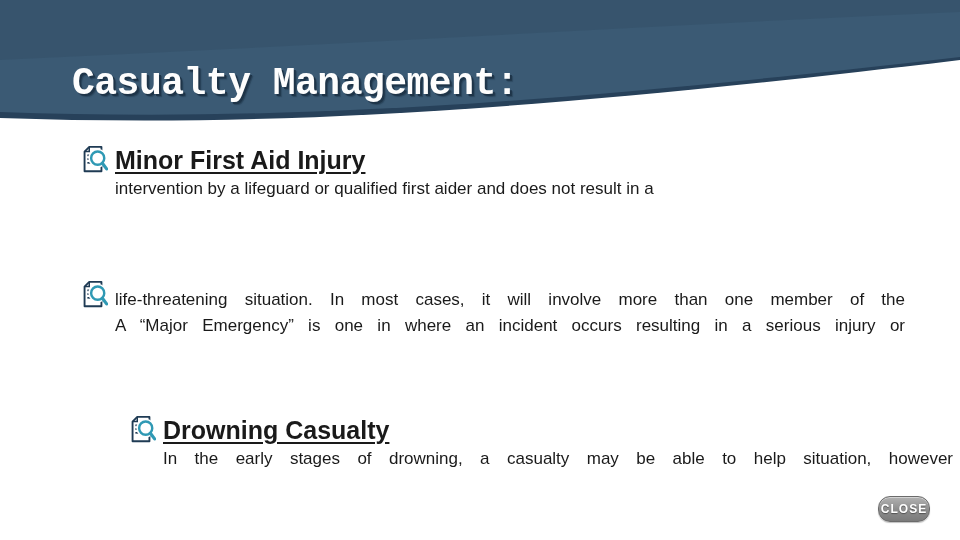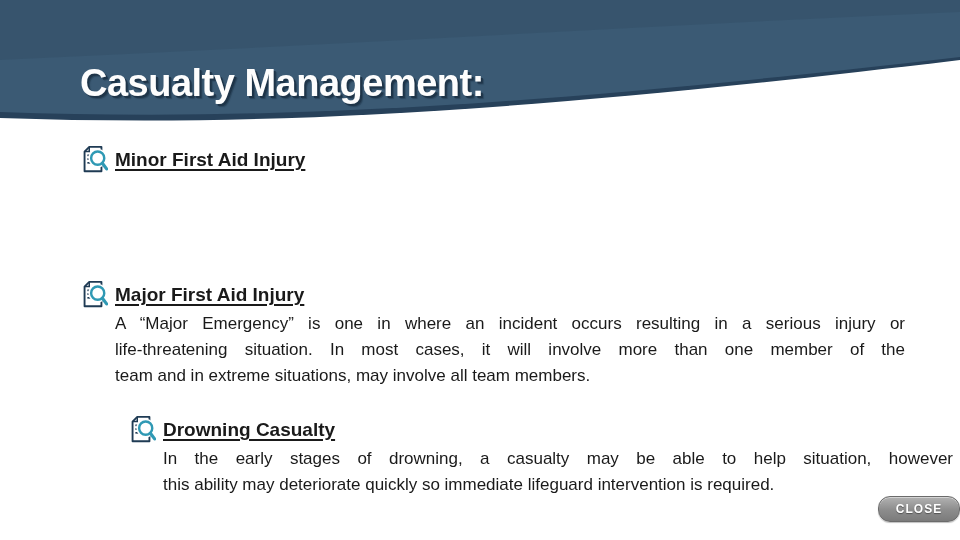--- a/index.html
+++ b/index.html
@@ -16,28 +16,29 @@
 
   .header-svg {
     position: absolute;
     top: 0; left: 0;
     width: 960px; height: 130px;
     display: block;
   }
 
   .slide-title {
     position: absolute;
-    left: 80px;
+    left: 72px;
     top: 62px;
     font-size: 38px;
     font-weight: bold;
     letter-spacing: -0.5px;
     color: var(--title-color, #fff);
     text-shadow: 2px 2px 0 var(--title-shadow, #1e3448), 3px 3px 1px rgba(30,52,72,0.55);
     white-space: nowrap;
+    font-family: Liberation Mono, monospace;
   }
 
   .sec {
     position: absolute;
     left: 0;
     width: 960px;
     padding: 0 55px 0 78px;
     display: flex;
     align-items: flex-start;
   }
@@ -50,21 +51,21 @@
     padding-top: 2px;
   }
   .sec .icon svg { display: block; }
 
   .sec .content {
     flex: 1 1 auto;
     padding-top: 5px;
   }
 
   .sec h2 {
-    font-size: 19px;
+    font-size: 25px;
     line-height: 24px;
     font-weight: bold;
     color: var(--text-color, #1a1a1a);
     text-decoration: underline;
     text-decoration-thickness: 2px;
     text-underline-offset: 3px;
   }
 
   .para { margin-top: 4px; }
   .pline {
@@ -76,21 +77,21 @@
   .pline.just {
     text-align: justify;
     text-align-last: justify;
     text-justify: inter-word;
   }
 
   .close-btn {
     position: absolute;
     left: 878px;
     top: 496px;
-    width: 82px;
+    width: 52px;
     height: 24px;
     border-radius: 12px;
     border: 1px solid var(--button-border, #6b6b6b);
     background: linear-gradient(180deg, #b2b2b2 0%, var(--button-gray, #8c8c8c) 55%, #7b7b7b 100%);
     box-shadow: inset 0 1px 0 rgba(255,255,255,0.45), 0 1px 1px rgba(0,0,0,0.25);
     color: #ffffff;
     font-family: "Liberation Sans", sans-serif;
     font-size: 12px;
     font-weight: bold;
     letter-spacing: 1px;
@@ -127,43 +128,42 @@
         <line x1="10" y1="15" x2="14" y2="15" stroke="#1f3b54" stroke-width="1.8"></line>
         <line x1="10" y1="19" x2="14" y2="19" stroke="#1f3b54" stroke-width="1.8"></line>
         <circle cx="21" cy="14" r="7" fill="#ffffff" stroke="#ffffff" stroke-width="6"></circle>
         <circle cx="21" cy="14" r="7" fill="none" stroke="#2f99b4" stroke-width="2.6"></circle>
         <line x1="26" y1="19.5" x2="30.5" y2="25.5" stroke="#2f99b4" stroke-width="3.4" stroke-linecap="round"></line>
       </svg>
     </span>
     <div class="content">
       <h2>Minor First Aid Injury</h2>
       <div class="para">
+          <div class="pline">intervention by a lifeguard or qualified first aider and does not result in a</div>
         </div>
     </div>
   </section>
 
   <section class="sec sec-2">
     <span class="icon">
       <svg width="30" height="30" viewBox="0 0 32 32">
         <path d="M12,2 L25,2 L25,28 L7,28 L7,7 Z" fill="#ffffff" stroke="#1f3b54" stroke-width="2" stroke-linejoin="round"></path>
         <path d="M12,2 L12,7 L7,7" fill="none" stroke="#1f3b54" stroke-width="1.6"></path>
         <line x1="10" y1="11" x2="20" y2="11" stroke="#1f3b54" stroke-width="1.8"></line>
         <line x1="10" y1="15" x2="14" y2="15" stroke="#1f3b54" stroke-width="1.8"></line>
         <line x1="10" y1="19" x2="14" y2="19" stroke="#1f3b54" stroke-width="1.8"></line>
         <circle cx="21" cy="14" r="7" fill="#ffffff" stroke="#ffffff" stroke-width="6"></circle>
         <circle cx="21" cy="14" r="7" fill="none" stroke="#2f99b4" stroke-width="2.6"></circle>
         <line x1="26" y1="19.5" x2="30.5" y2="25.5" stroke="#2f99b4" stroke-width="3.4" stroke-linecap="round"></line>
       </svg>
     </span>
     <div class="content">
-      <h2>Major First Aid Injury</h2>
       <div class="para">
+          <div class="pline just">life-threatening situation. In most cases, it will involve more than one member of the</div>
           <div class="pline just">A “Major Emergency” is one in where an incident occurs resulting in a serious injury or</div>
-          <div class="pline just">life-threatening situation. In most cases, it will involve more than one member of the</div>
-          <div class="pline">team and in extreme situations, may involve all team members.</div>
         </div>
     </div>
   </section>
 
   <section class="sec sec-3">
     <span class="icon">
       <svg width="30" height="30" viewBox="0 0 32 32">
         <path d="M12,2 L25,2 L25,28 L7,28 L7,7 Z" fill="#ffffff" stroke="#1f3b54" stroke-width="2" stroke-linejoin="round"></path>
         <path d="M12,2 L12,7 L7,7" fill="none" stroke="#1f3b54" stroke-width="1.6"></path>
         <line x1="10" y1="11" x2="20" y2="11" stroke="#1f3b54" stroke-width="1.8"></line>
@@ -171,20 +171,19 @@
         <line x1="10" y1="19" x2="14" y2="19" stroke="#1f3b54" stroke-width="1.8"></line>
         <circle cx="21" cy="14" r="7" fill="#ffffff" stroke="#ffffff" stroke-width="6"></circle>
         <circle cx="21" cy="14" r="7" fill="none" stroke="#2f99b4" stroke-width="2.6"></circle>
         <line x1="26" y1="19.5" x2="30.5" y2="25.5" stroke="#2f99b4" stroke-width="3.4" stroke-linecap="round"></line>
       </svg>
     </span>
     <div class="content">
       <h2>Drowning Casualty</h2>
       <div class="para">
           <div class="pline just">In the early stages of drowning, a casualty may be able to help situation, however</div>
-          <div class="pline">this ability may deteriorate quickly so immediate lifeguard intervention is required.</div>
         </div>
     </div>
   </section>
 
   <button class="close-btn">CLOSE</button>
 
 </div>
 
 </body></html>

